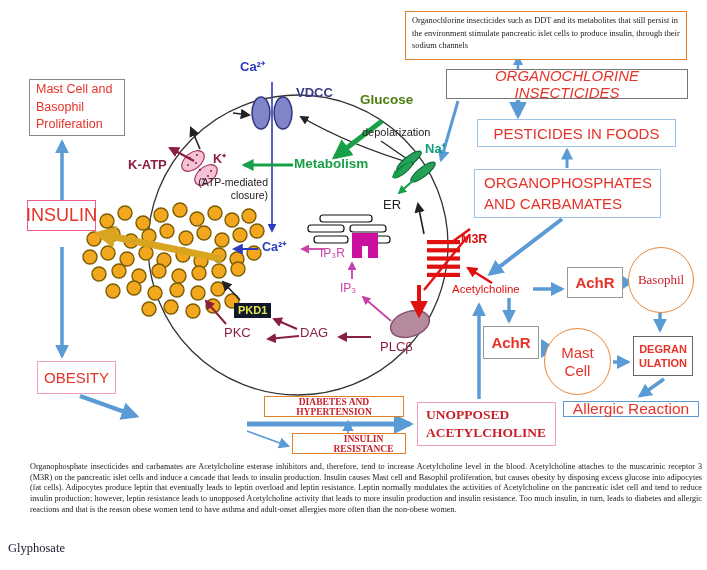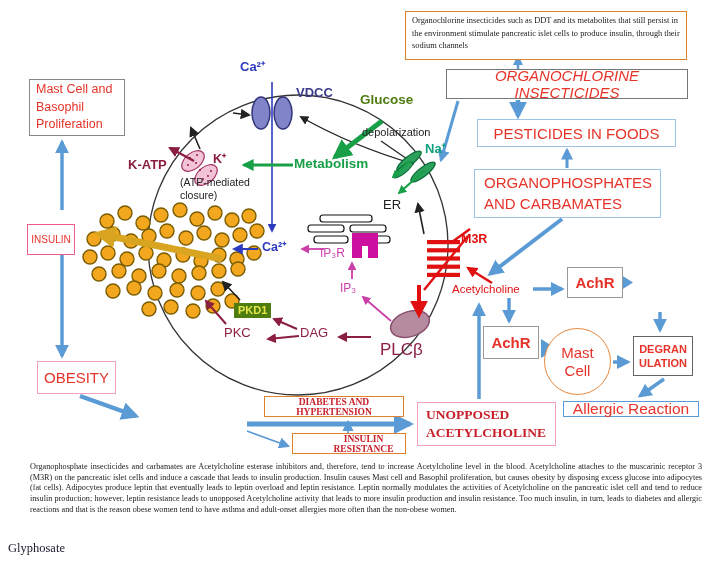--- a/index.html
+++ b/index.html
@@ -211,21 +211,21 @@
 </div>
 
 <div class="bx red" style="left:474px;top:169px;width:187px;height:49px;border:1.5px solid #9dc3e6;font-size:15px;justify-content:flex-start;text-align:left;padding-left:9px;line-height:1.35;">
   <span class="wrap">ORGANOPHOSPHATES AND CARBAMATES</span>
 </div>
 
 <div class="bx red" style="left:29px;top:79px;width:96px;height:57px;border:1.5px solid #888;font-size:12.5px;justify-content:flex-start;text-align:left;padding:4px 6px;line-height:1.4;">
   <span class="wrap">Mast Cell and Basophil Proliferation</span>
 </div>
 
-<div class="bx red" style="left:27px;top:224px;width:48px;height:31px;border:1.5px solid #ef5d87;font-size:10px;">
+<div class="bx red" style="left:27px;top:200px;width:69px;height:31px;border:1.5px solid #ef5d87;font-size:18px;">
   <span>INSULIN</span>
 </div>
 
 <div class="bx red" style="left:37px;top:361px;width:79px;height:33px;border:1.5px solid #f2a0c0;font-size:15px;">
   <span>OBESITY</span>
 </div>
 
 
 <div class="bx serifred" style="left:264px;top:396px;width:140px;height:21px;border:1.5px solid #e0802a;font-size:9.5px;">
   <span>DIABETES AND HYPERTENSION</span>
@@ -244,46 +244,49 @@
 </div>
 
 <div class="bx red" style="left:567px;top:267px;width:56px;height:31px;border:1.5px solid #999;font-size:15px;font-weight:600;">
   <span>AchR</span>
 </div>
 
 <div class="bx red" style="left:483px;top:326px;width:56px;height:33px;border:1.5px solid #999;font-size:15px;font-weight:600;">
   <span>AchR</span>
 </div>
 
+<div class="bx" style="left:628px;top:247px;width:66px;height:66px;border:1.5px solid #e8883c;border-radius:50%;font-family:'Liberation Serif',serif;font-size:13px;color:#c8202a;">
+  <span>Basophil</span>
+</div>
 
 <div class="bx red" style="left:544px;top:328px;width:67px;height:67px;border:1.5px solid #e8883c;border-radius:50%;font-size:15px;line-height:1.15;">
   <span class="wrap" style="width:42px;">Mast Cell</span>
 </div>
 
 <div class="bx red" style="left:633px;top:336px;width:60px;height:40px;border:1.5px solid #666;font-size:11px;font-weight:bold;line-height:1.3;flex-direction:column;">
   <span>DEGRAN</span>
   <span>ULATION</span>
 </div>
 
 <div class="lbl" style="left:240px;top:60px;font-size:13px;font-weight:bold;color:#2d3bbf;">Ca²⁺</div>
 <div class="lbl" style="left:296px;top:86px;font-size:13px;font-weight:600;color:#3a3a88;">VDCC</div>
 <div class="lbl" style="left:128px;top:158px;font-size:13px;font-weight:bold;color:#8b1f3f;">K-ATP</div>
 <div class="lbl" style="left:213px;top:152px;font-size:12.5px;font-weight:bold;color:#8b1f3f;">K⁺</div>
-<div class="lbl wrap" style="left:180px;top:176px;width:88px;text-align:left;font-size:10.5px;color:#222;line-height:1.2;">(ATP-mediated closure)</div>
+<div class="lbl wrap" style="left:180px;top:176px;width:88px;text-align:right;font-size:10.5px;color:#222;line-height:1.2;">(ATP-mediated closure)</div>
 <div class="lbl" style="left:294px;top:156px;font-size:13.5px;font-weight:bold;color:#18a048;">Metabolism</div>
 <div class="lbl" style="left:360px;top:92px;font-size:13.5px;font-weight:bold;color:#4d7c0f;">Glucose</div>
 <div class="lbl" style="left:362px;top:126px;font-size:11px;color:#222;">depolarization</div>
 <div class="lbl" style="left:425px;top:142px;font-size:13px;font-weight:bold;color:#0fa07e;">Na⁺</div>
 <div class="lbl" style="left:344px;top:198px;font-size:13px;color:#222;margin-left:39px;">ER</div>
 <div class="lbl" style="left:320px;top:247px;font-size:12px;color:#cc3fa8;">IP₃R</div>
 <div class="lbl" style="left:262px;top:240px;font-size:12.5px;font-weight:bold;color:#2d3bbf;">Ca²⁺</div>
 <div class="lbl" style="left:340px;top:282px;font-size:12px;color:#cc3fa8;">IP₃</div>
-<div class="lbl" style="left:234px;top:303px;font-size:11px;font-weight:bold;color:#e6e649;background:#4d7c0f;padding:1px 4px;">PKD1</div>
+<div class="lbl" style="left:234px;top:303px;font-size:11px;font-weight:bold;color:#e6e649;background:#0f172a;padding:1px 4px;">PKD1</div>
 <div class="lbl" style="left:224px;top:326px;font-size:13px;color:#8b1f3f;">PKC</div>
 <div class="lbl" style="left:300px;top:326px;font-size:13px;color:#8b1f3f;">DAG</div>
-<div class="lbl" style="left:380px;top:340px;font-size:17px;color:#8b1f3f;">PLCβ</div>
+<div class="lbl" style="left:380px;top:340px;font-size:13px;color:#8b1f3f;">PLCβ</div>
 <div class="lbl" style="left:461px;top:232px;font-size:12.5px;font-weight:bold;color:#e01010;">M3R</div>
 <div class="lbl" style="left:452px;top:283px;font-size:11.5px;color:#e01010;">Acetylcholine</div>
 
 <div class="para" style="left:30px;top:462px;width:672px;">Organophosphate insecticides and carbamates are Acetylcholine esterase inhibitors and, therefore, tend to increase Acetylcholine level in the blood.  Acetylcholine attaches to the muscarinic receptor 3 (M3R) on the pancreatic islet cells and induce a cascade that leads to insulin production.  Insulin causes Mast cell and Basophil proliferation, but causes obesity by disposing excess glucose into adipocytes (fat cells).  Adipocytes produce leptin that eventually leads to leptin overload and leptin resistance.  Leptin normally modulates the activities of Acetylcholine on the pancreatic islet cell and tend to reduce insulin production;  however, leptin resistance leads to unopposed Acetylcholine activity that leads to more insulin production and insulin resistance. Too much insulin, in turn, leads to diabetes and allergic reactions and that is the reason obese women tend to have asthma and adult-onset allergies more often than the non-obese women.</div>
 <div class="lbl" style="left:8px;top:541px;font-family:'Liberation Serif',serif;font-size:12.5px;color:#1a1a2e;">Glyphosate</div>
 
 </div>
 
 </body></html>

